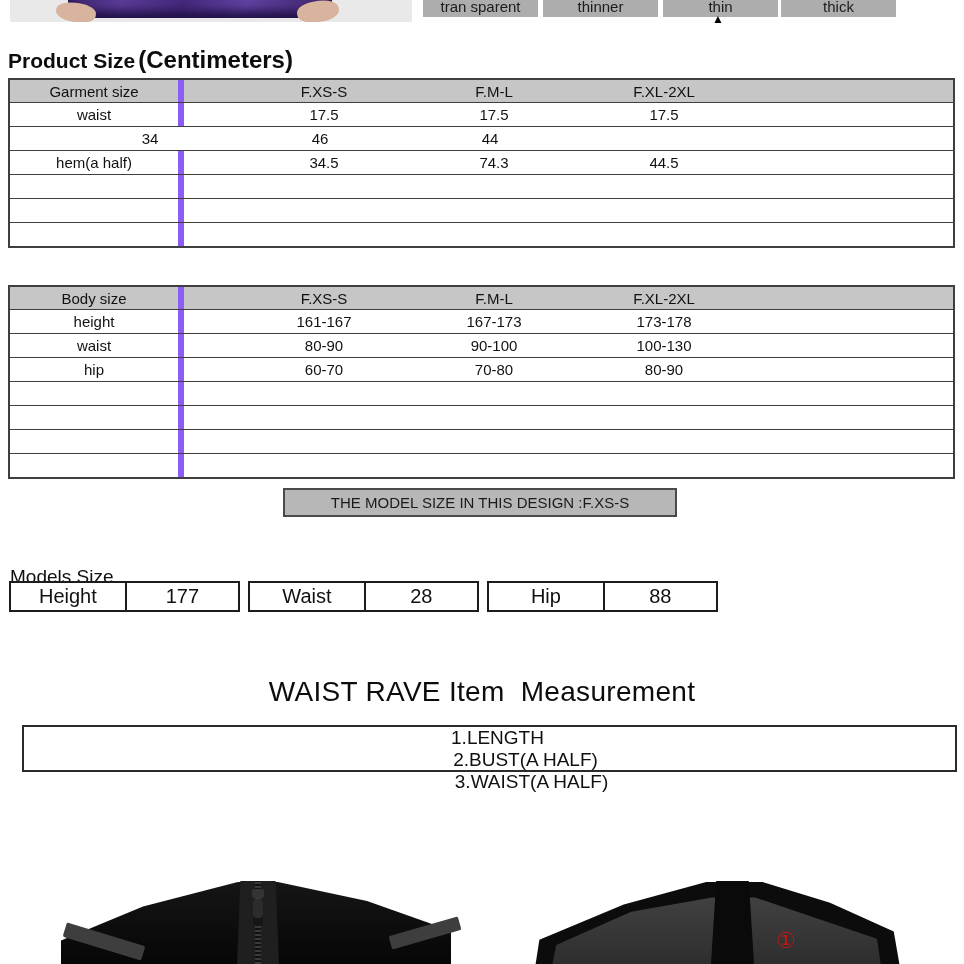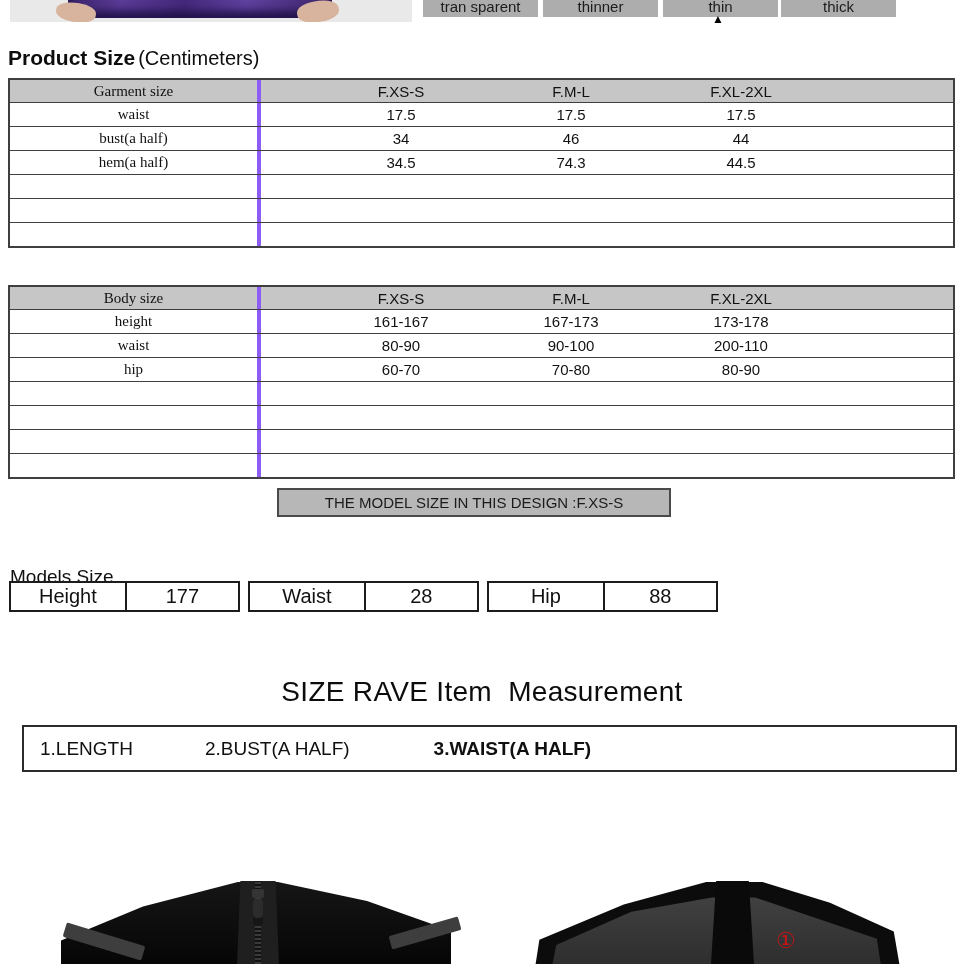--- a/index.html
+++ b/index.html
@@ -16,45 +16,45 @@
   .hand.l{left:46px;top:3px;width:40px;height:19px;transform:rotate(8deg);}
   .hand.r{left:287px;top:1px;width:42px;height:21px;transform:rotate(-8deg);}
   .scale{position:absolute;top:0;left:0;width:964px;height:32px;}
   .scell{position:absolute;top:-9px;width:115px;height:26px;background:#adadad;
     display:flex;align-items:flex-end;justify-content:center;padding-bottom:2px;
     font-size:15px;color:#1c1c1c;box-sizing:border-box;}
   .scell.c0{left:423px}.scell.c1{left:543px}.scell.c2{left:663px}.scell.c3{left:781px}
   .marker{position:absolute;left:712px;top:13px;font-size:12px;color:#000;line-height:1;}
   
   .psize-h{position:absolute;left:8px;top:46px;font-size:21px;font-weight:bold;color:#0d0d0d;}
-  .psize-h .suffix{font-weight:normal;font-size:20px;margin-left:3px;}
+  .psize-h .suffix{font-weight:bold;font-size:24px;margin-left:3px;}
   
   .sizetable{position:absolute;left:8px;width:947px;border:2px solid #3f3f3f;background:#fff;box-sizing:border-box;}
   .t1{top:78px;} .t2{top:285px;}
   .trow{display:flex;height:23px;border-top:1px solid #3f3f3f;align-items:stretch;font-size:15px;}
   .trow.head{border-top:none;height:22px;background:#c6c6c6;}
-  .tlabel{width:251px;border-right:4px solid #8b5cf6;display:flex;align-items:center;justify-content:center;box-sizing:border-box;font-family:Liberation Serif, serif;}
+  .tlabel{width:174px;border-right:6px solid #8b5cf6;display:flex;align-items:center;justify-content:center;box-sizing:border-box;}
   .tvals{flex:1;display:flex;padding-left:55px;align-items:center;}
   .tvals span{width:170px;text-align:center;}
   
-  .banner{position:absolute;left:277px;top:488px;width:394px;height:29px;box-sizing:border-box;
+  .banner{position:absolute;left:283px;top:488px;width:394px;height:29px;box-sizing:border-box;
     background:#b7b7b7;border:2px solid #4a4a4a;display:flex;align-items:center;justify-content:center;
     font-size:15px;color:#1b1b1b;}
   
   .models-h{position:absolute;left:10px;top:566px;font-size:19px;color:#0f0f0f;}
   .mrow{position:absolute;left:9px;top:581px;display:flex;gap:8px;}
   .mbox{width:231px;height:31px;border:2px solid #1c1c1c;box-sizing:border-box;display:flex;font-size:20px;background:#fff;}
   .mlabel{width:51%;border-right:2px solid #1c1c1c;display:flex;align-items:center;justify-content:center;box-sizing:border-box;}
   .mvalue{flex:1;display:flex;align-items:center;justify-content:center;}
   
   .pr-title{position:absolute;left:0;top:676px;width:964px;text-align:center;font-size:28px;
     color:#0c0c0c;letter-spacing:.3px;white-space:pre;}
   .measure-box{position:absolute;left:22px;top:725px;width:935px;height:47px;box-sizing:border-box;
-    border:2px solid #2b2b2b;display:flex;align-items:center;font-size:19px;color:#101010;}
-  .measure-box .mi0{margin-left:16px;} .measure-box .mi1{margin-left:72px;} .measure-box .mi2{margin-left:84px;font-weight:bold;}
+    border:2px solid #2b2b2b;display:flex;align-items:center;font-size:19px;color:#101010;flex-direction:column;}
+  .measure-box .mi0{margin-left:16px;} .measure-box .mi1{margin-left:72px;} .measure-box .mi2{margin-left:84px;}
   
   .garm{position:absolute;top:874px;height:90px;}
   .garmL{left:55px;width:400px;}
   .garmR{left:530px;width:375px;}
   .gbody{position:absolute;inset:0;background:linear-gradient(180deg,#171717,#060606);
     clip-path:polygon(45.7% 9%,55.7% 9%,78% 30%,99% 63%,99% 100%,1.5% 100%,1.5% 74%,22% 36%);}
   .ztape{position:absolute;left:182px;top:7px;width:42px;height:83px;background:#1f1f1f;
     clip-path:polygon(8% 0,92% 0,100% 100%,0 100%);}
   .zteeth{position:absolute;left:18px;top:0;width:6px;height:100%;
     background:repeating-linear-gradient(0deg,#3a3a3a 0 2px,#121212 2px 4px);}
@@ -111,21 +111,20 @@
   </div>
   <div class="trow">
     <div class="tlabel">waist</div>
     <div class="tvals">
       <span>17.5</span>
       <span>17.5</span>
       <span>17.5</span>
     </div>
   </div>
   <div class="trow">
-    <div class="tlabel">bust(a half)</div>
     <div class="tvals">
       <span>34</span>
       <span>46</span>
       <span>44</span>
     </div>
   </div>
   <div class="trow">
     <div class="tlabel">hem(a half)</div>
     <div class="tvals">
       <span>34.5</span>
@@ -162,21 +161,21 @@
       <span>161-167</span>
       <span>167-173</span>
       <span>173-178</span>
     </div>
   </div>
   <div class="trow">
     <div class="tlabel">waist</div>
     <div class="tvals">
       <span>80-90</span>
       <span>90-100</span>
-      <span>200-110</span>
+      <span>100-130</span>
     </div>
   </div>
   <div class="trow">
     <div class="tlabel">hip</div>
     <div class="tvals">
       <span>60-70</span>
       <span>70-80</span>
       <span>80-90</span>
     </div>
   </div>
@@ -209,21 +208,21 @@
   <div class="mbox">
     <div class="mlabel">Waist</div>
     <div class="mvalue">28</div>
   </div>
   <div class="mbox">
     <div class="mlabel">Hip</div>
     <div class="mvalue">88</div>
   </div>
 </div>
 
-<div class="pr-title">SIZE RAVE Item  Measurement</div>
+<div class="pr-title">WAIST RAVE Item  Measurement</div>
 <div class="measure-box">
   <span class="mi0">1.LENGTH</span>
   <span class="mi1">2.BUST(A HALF)</span>
   <span class="mi2">3.WAIST(A HALF)</span>
 </div>
 
 <div class="garm garmL">
   <div class="gbody"></div>
   <div class="strap sl"></div>
   <div class="strap sr"></div>

